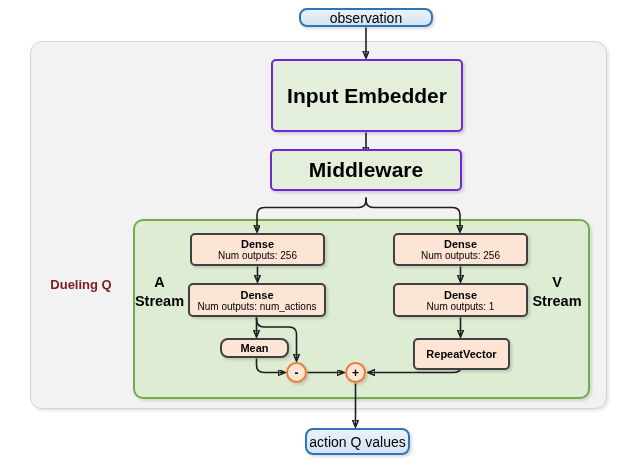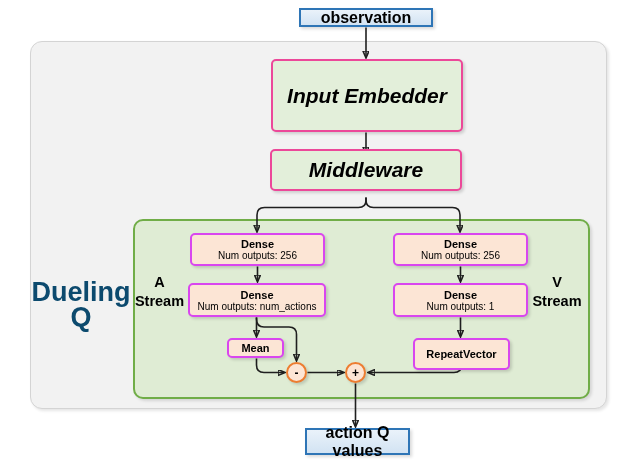--- a/index.html
+++ b/index.html
@@ -25,54 +25,54 @@
   svg.edges{position:absolute;left:0;top:0;width:627px;height:460px;z-index:3;pointer-events:none;}
   svg.edges path{fill:none;stroke:#1f1f1f;stroke-width:1.6px;}
 
   
   .node{
     display:flex;flex-direction:column;align-items:center;justify-content:center;
     text-align:center;z-index:4;box-shadow:2px 2px 3px rgba(0,0,0,0.15);
   }
   .blue-node{
     background:linear-gradient(180deg,#eaf2fa 0%,#d2e3f3 100%);
-    border:2px solid #2e75b6;border-radius:0;
-    font-size:16px;font-weight:bold;
+    border:2px solid #2e75b6;border-radius:8px;
+    font-size:14px;font-weight:normal;
   }
   .green-node{
-    background:#e3efda;border:2px solid #ec4899;border-radius:5px;
-    font-size:21px;font-weight:bold;font-style:italic;
+    background:#e3efda;border:2px solid #6d28d9;border-radius:5px;
+    font-size:21px;font-weight:bold;
   }
   .orange-node{
-    background:#fce5d5;border:2px solid #d946ef;border-radius:5px;
+    background:#fce5d5;border:2px solid #404040;border-radius:5px;
     font-size:11px;font-weight:bold;
   }
   .orange-node .sub{font-size:10px;font-weight:400;margin-top:0;white-space:nowrap;}
   .circle-node{
     background:#fce5d5;border:2.2px solid #ed7d31;border-radius:50%;
     font-size:12px;font-weight:bold;line-height:1;
   }
 
   
   .n-observation{left:299px;top:8px;width:134px;height:19px;}
   .n-embedder{left:271px;top:59px;width:192px;height:73px;}
   .n-middleware{left:270px;top:149px;width:192px;height:42px;}
   .n-a-dense1{left:190px;top:233px;width:135px;height:33px;}
   .n-a-dense2{left:188px;top:283px;width:138px;height:34px;}
   .n-v-dense1{left:393px;top:233px;width:135px;height:33px;}
   .n-v-dense2{left:393px;top:283px;width:135px;height:34px;}
-  .n-mean{left:227px;top:338px;width:57px;height:20px;}
+  .n-mean{left:220px;top:338px;width:69px;height:20px;border-radius:8px;}
   .n-repeat{left:413px;top:338px;width:97px;height:32px;}
   .n-minus{left:286px;top:362px;width:21px;height:21px;}
   .n-plus{left:345px;top:362px;width:21px;height:21px;}
   .n-action{left:305px;top:428px;width:105px;height:27px;}
 
   
   .free-label{z-index:4;text-align:center;font-weight:bold;}
-  .l-dueling{left:20px;top:280px;width:122px;font-size:27px;line-height:25px;color:#0c4a6e;}
+  .l-dueling{left:20px;top:272px;width:122px;font-size:13px;line-height:25px;color:#7f1d1d;}
   .l-a-stream{left:132px;top:273px;width:55px;font-size:14.5px;line-height:19px;}
   .l-v-stream{left:529px;top:273px;width:56px;font-size:14.5px;line-height:19px;}
 </style>
 </head>
 <body>
 
 <div class="canvas">
 
   <div class="abs gray-container"></div>
   <div class="abs green-container"></div>

